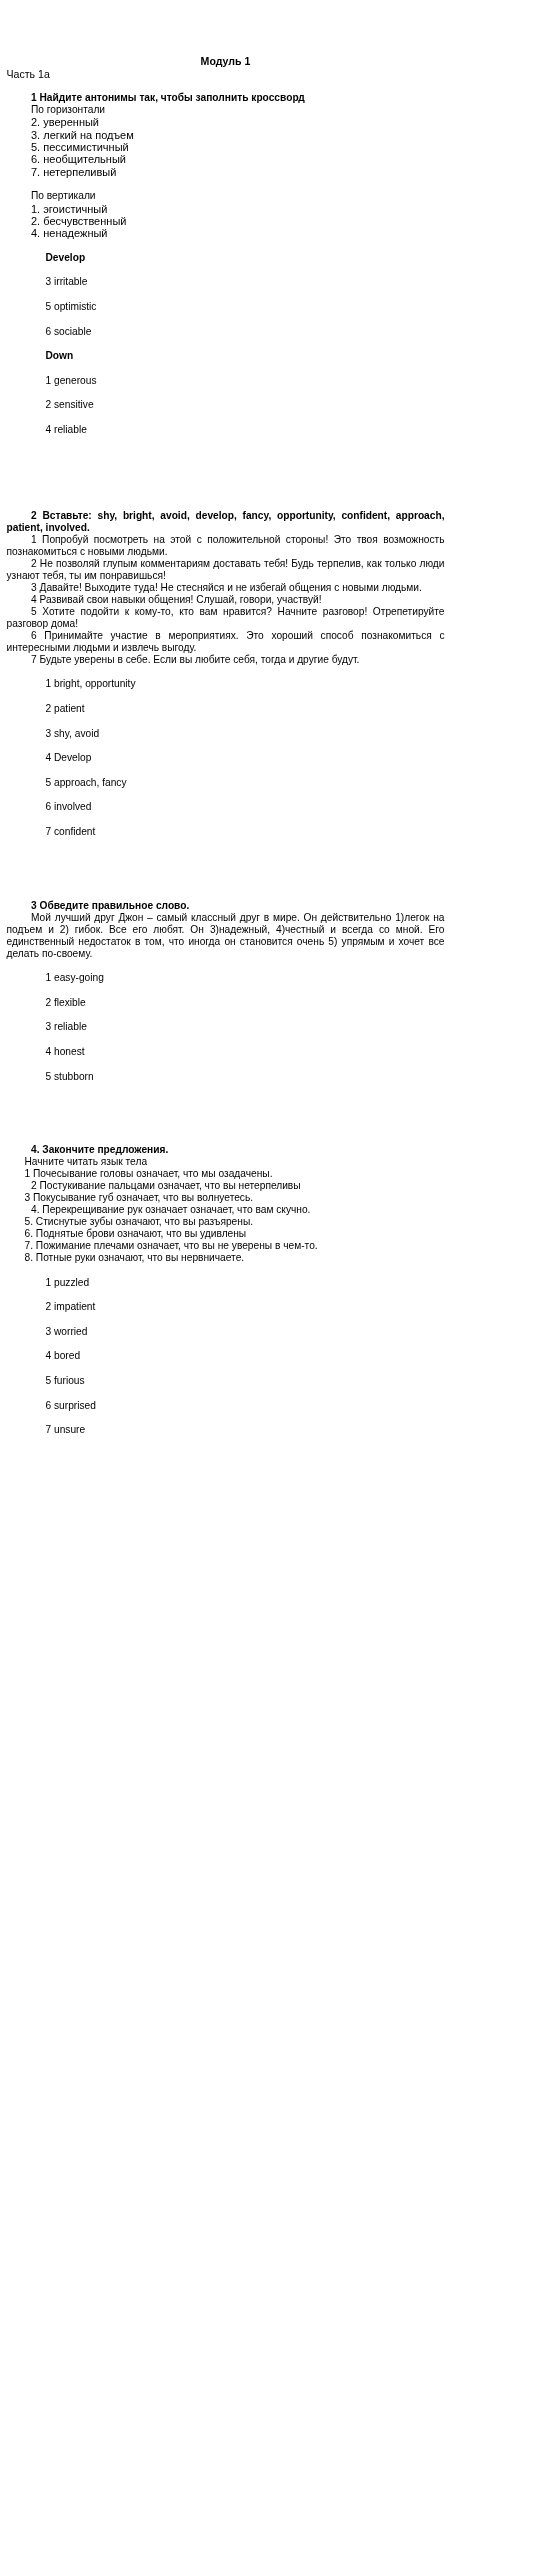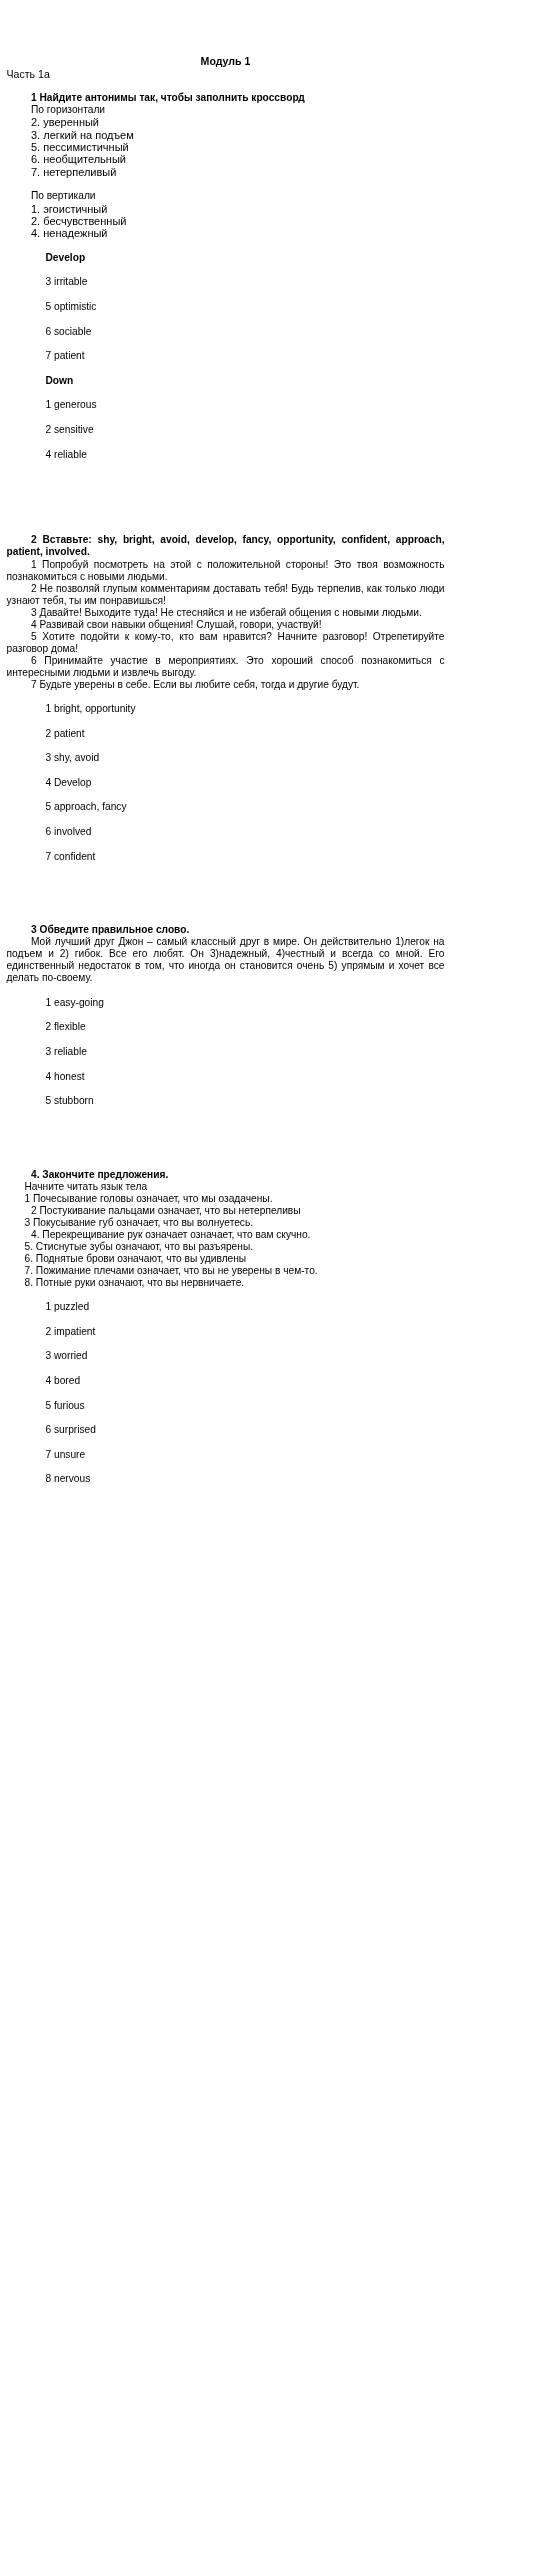--- a/index.html
+++ b/index.html
@@ -131,21 +131,20 @@
     <li>4. ненадежный</li>
   </ul>
 
   <div class="spacer-sm"></div>
 
   <div class="answer-head">Develop</div>
   <ul class="answer-list">
     <li>3 irritable</li>
     <li>5 optimistic</li>
     <li>6 sociable</li>
-    <li>7 patient</li>
   </ul>
 
   <div class="answer-head">Down</div>
   <ul class="answer-list">
     <li>1 generous</li>
     <li>2 sensitive</li>
     <li>4 reliable</li>
   </ul>
 
   <div class="spacer-xxl"></div>
@@ -202,17 +201,16 @@
   <div class="spacer-sm"></div>
 
   <ul class="answer-list">
     <li>1 puzzled</li>
     <li>2 impatient</li>
     <li>3 worried</li>
     <li>4 bored</li>
     <li>5 furious</li>
     <li>6 surprised</li>
     <li>7 unsure</li>
-    <li>8 nervous</li>
   </ul>
 
 </div>
 
 
 </body></html>

